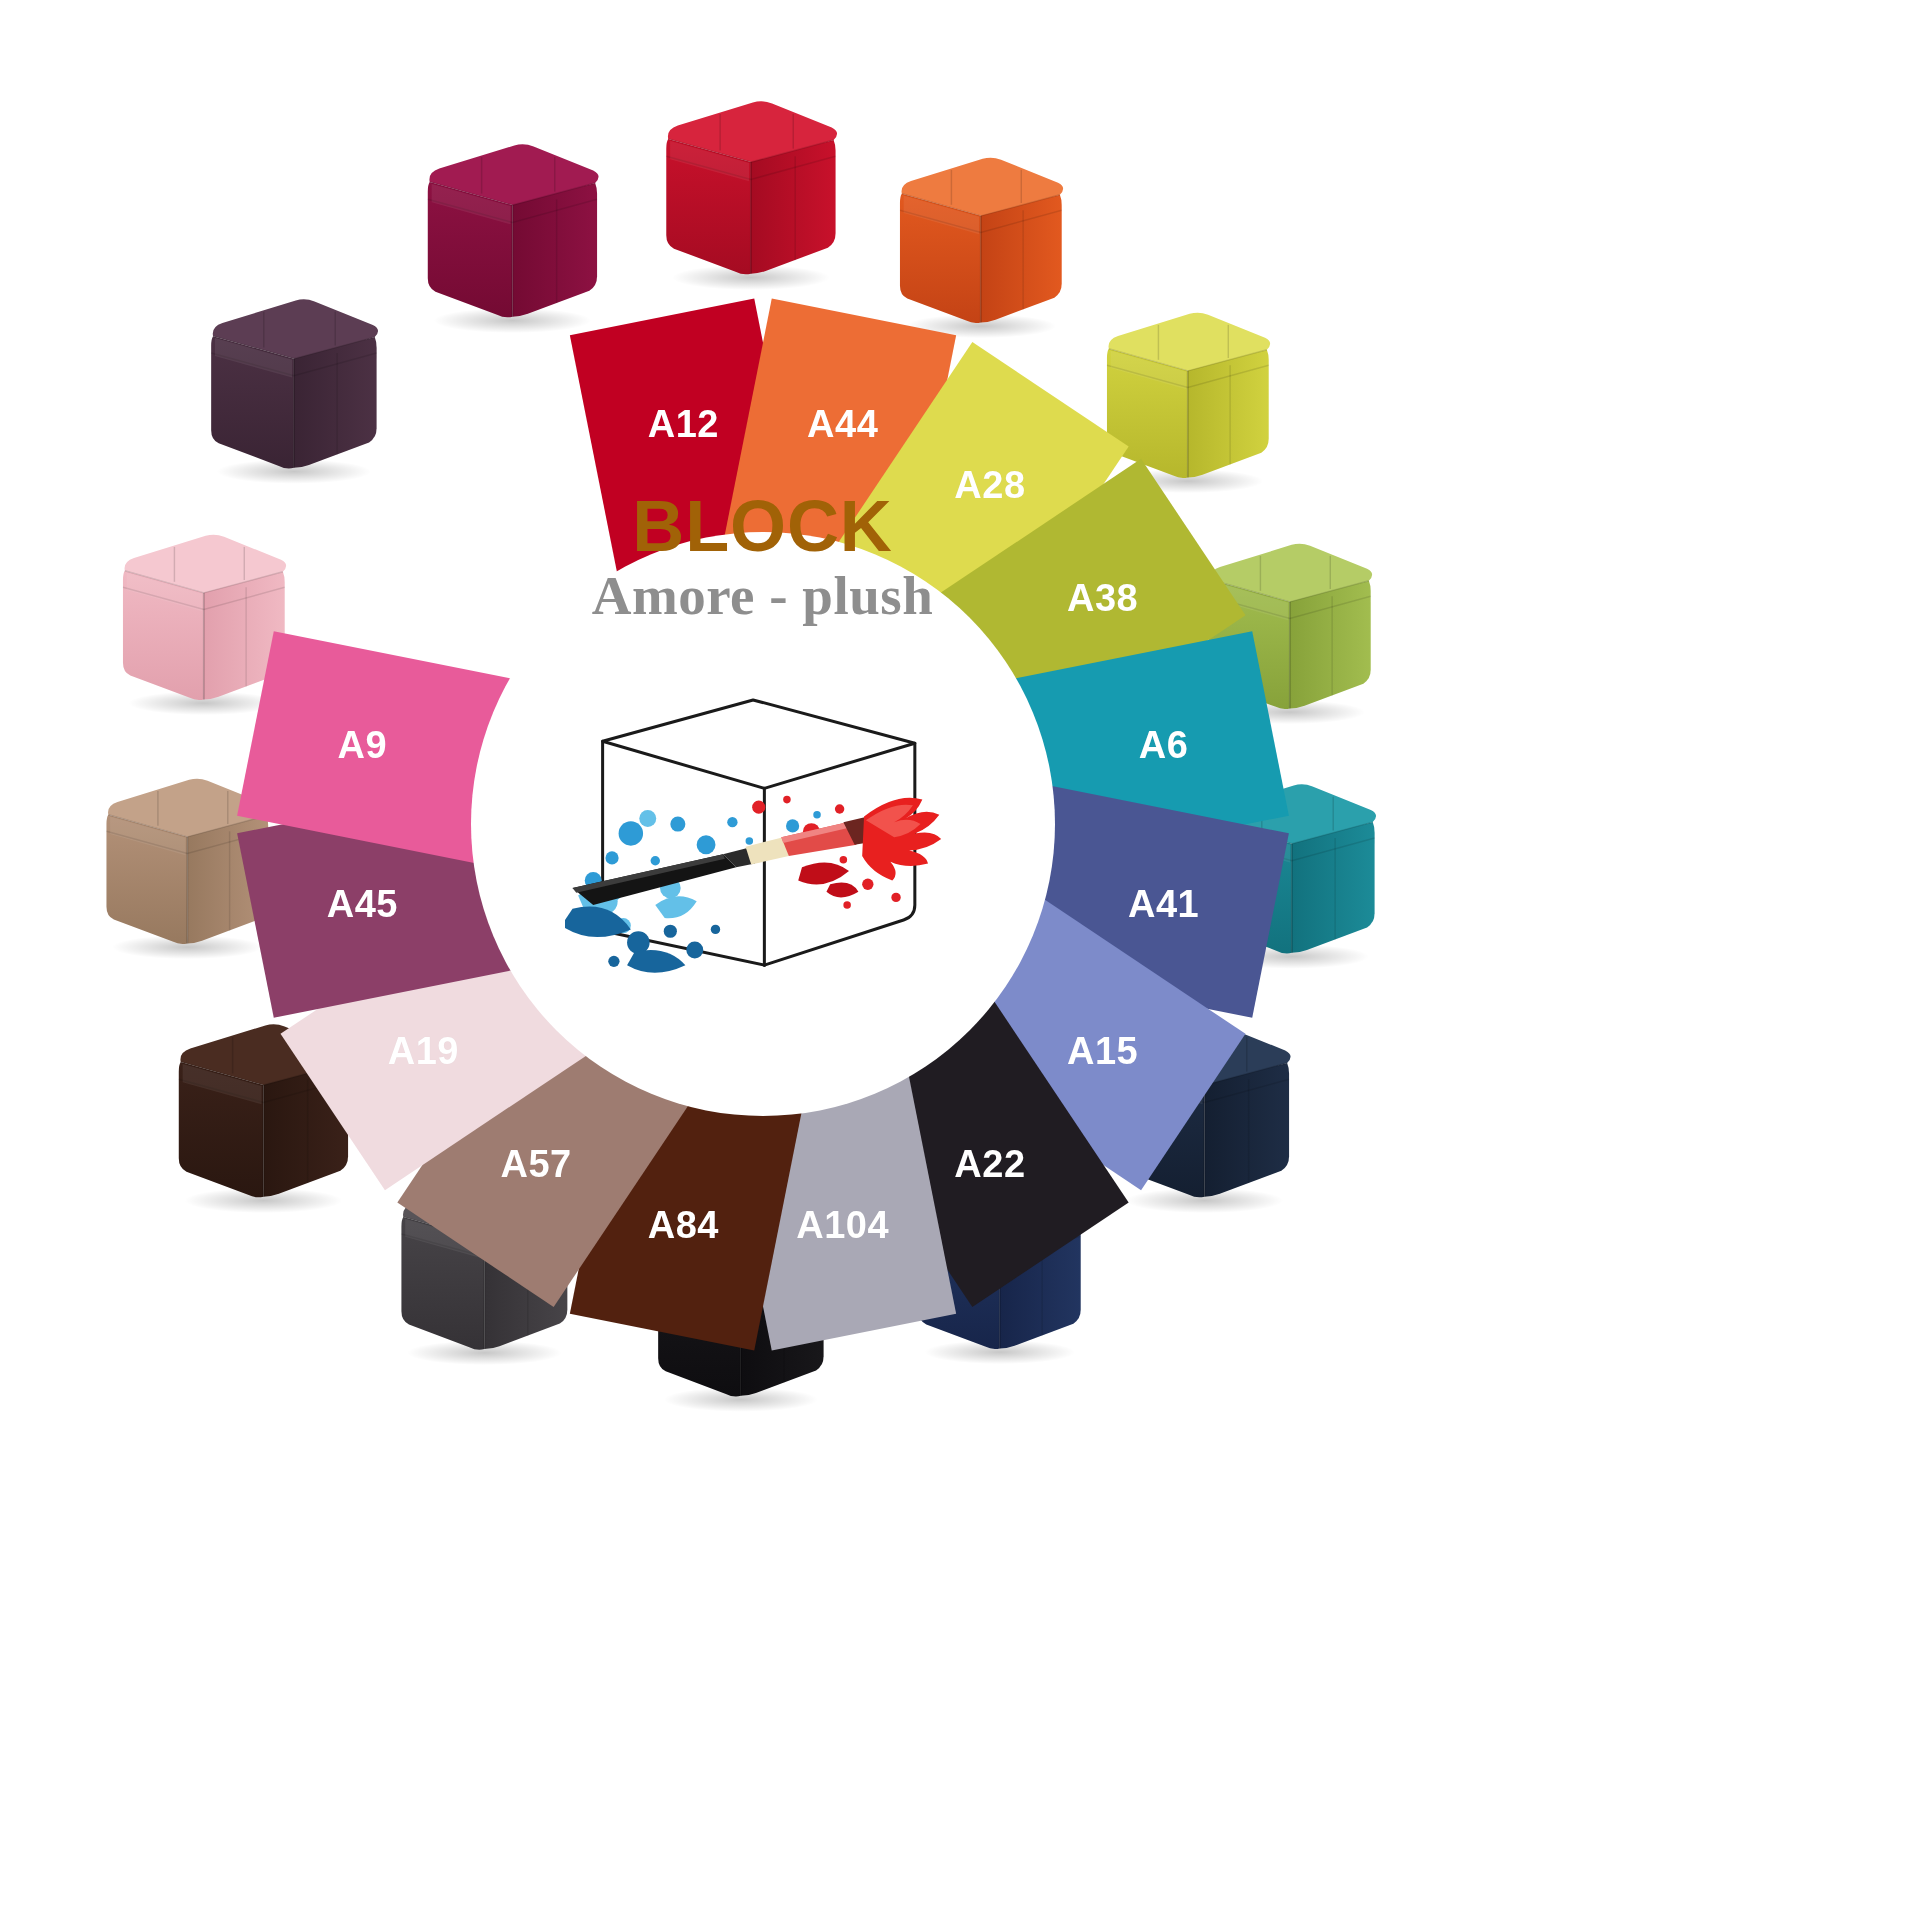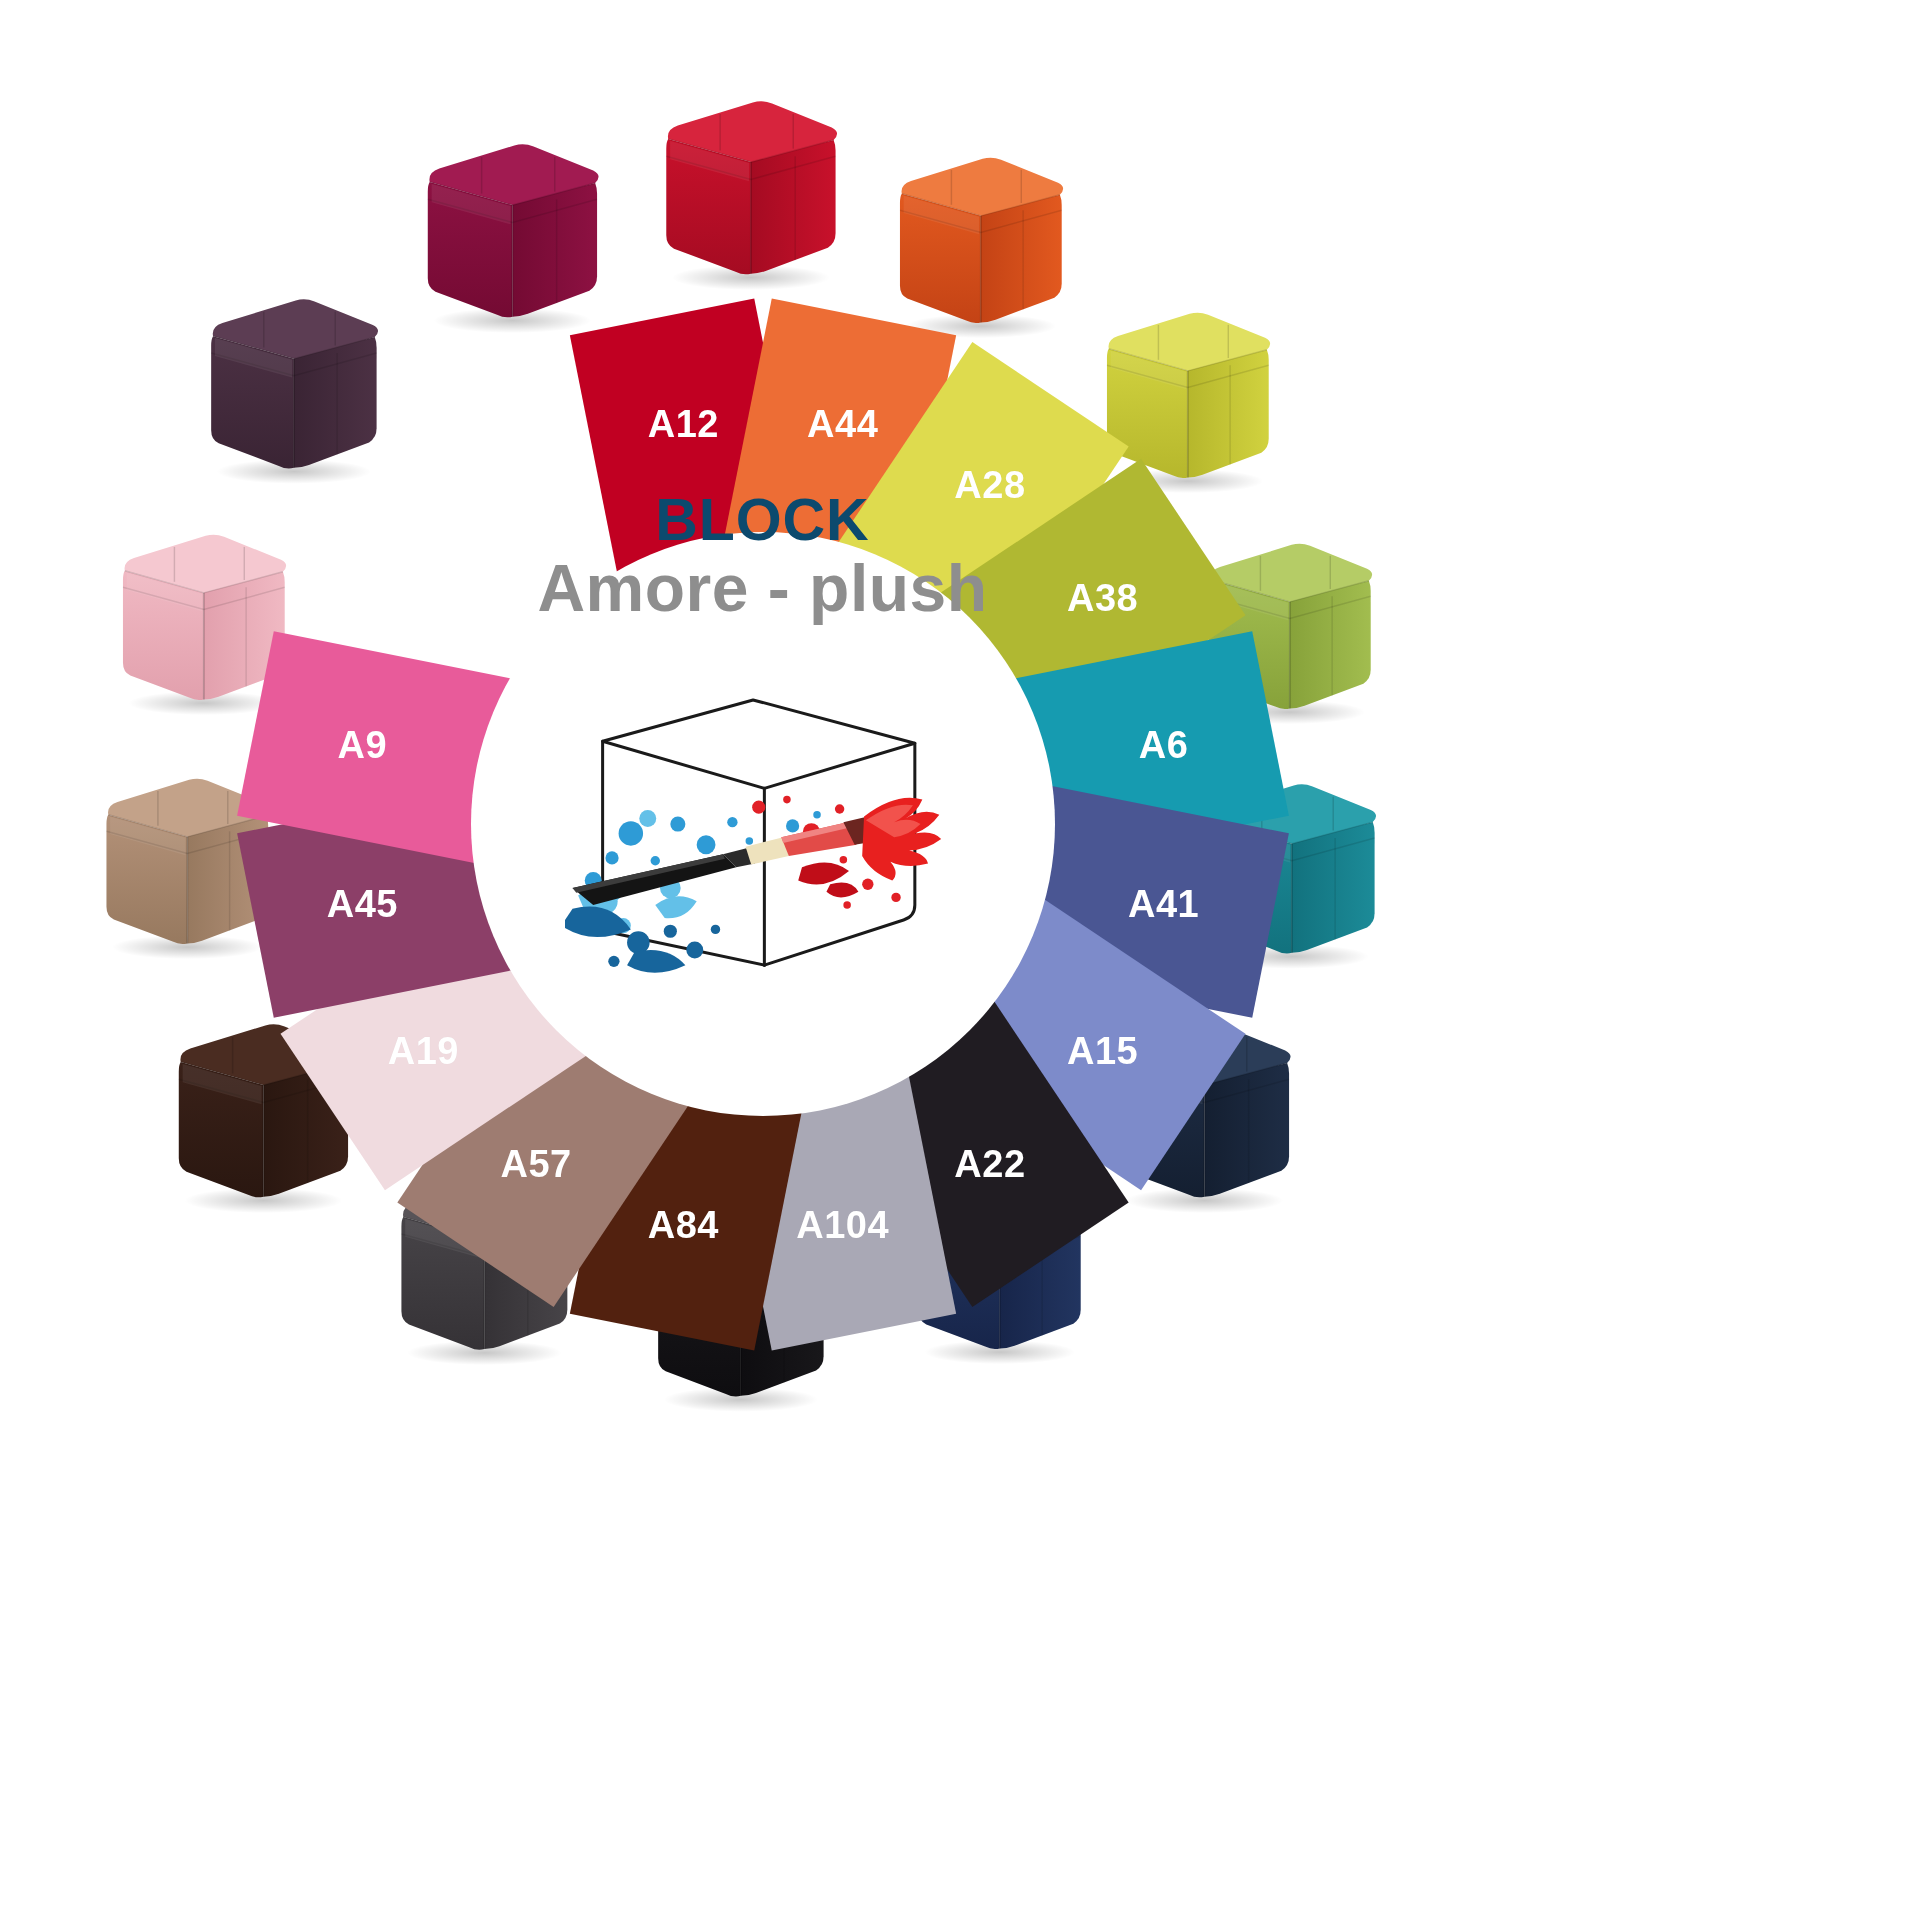--- a/index.html
+++ b/index.html
@@ -50,33 +50,34 @@
 
   
   .centre-text{
     position:absolute;
     left:452px;top:490px;
     width:621px;
     text-align:center;
     pointer-events:none;
   }
   .title-main{
-    font-size:59px;
+    font-size:72px;
     font-weight:bold;
-    color:#0c4a6e;
+    color:#a16207;
     letter-spacing:0.9px;
     line-height:1.02;
   }
   .title-sub{
-    font-size:66px;
+    font-size:55px;
     font-weight:bold;
     color:#8e8e8e;
     letter-spacing:0.5px;
     line-height:1.05;
     margin-top:3.8px;
+    font-family:Liberation Serif, serif;
   }
 
   
   .logo{
     position:absolute;
     left:565px;top:683px;
     width:395px;height:320px;
   }
 
   

